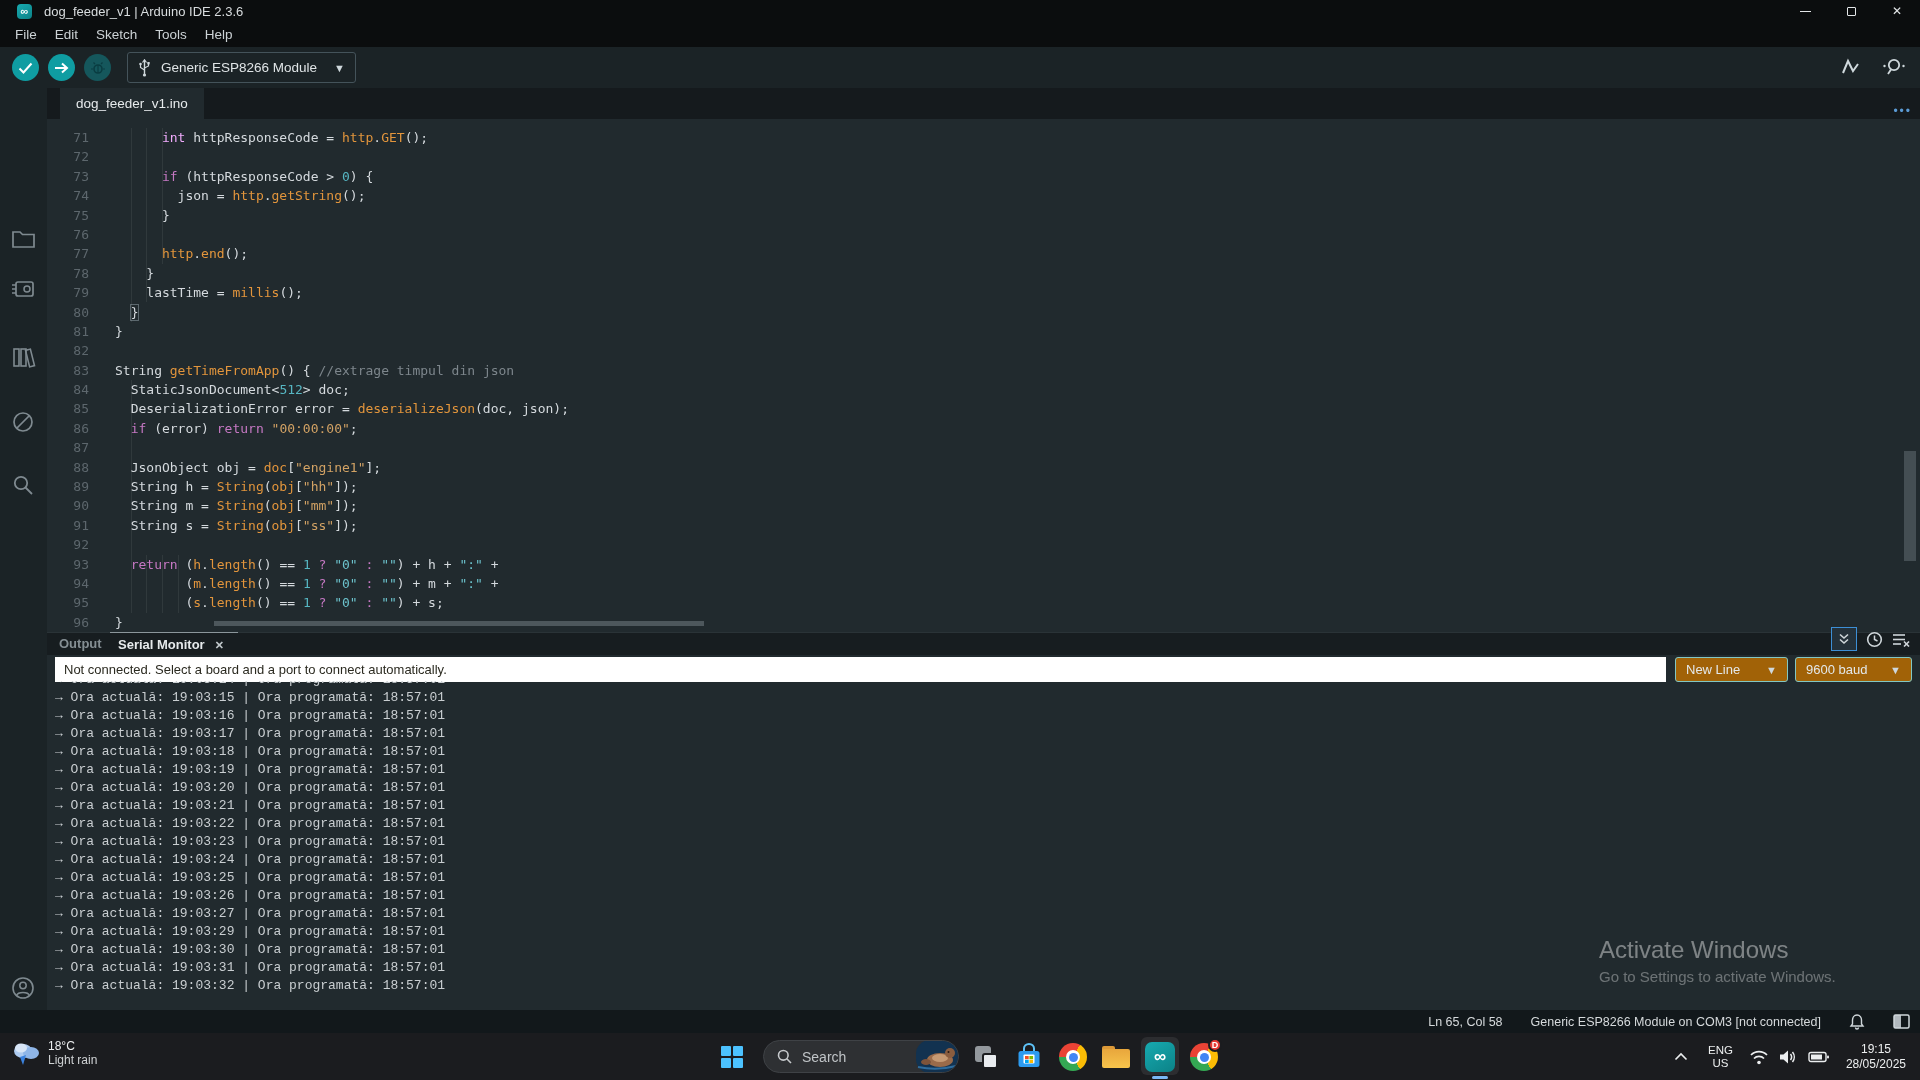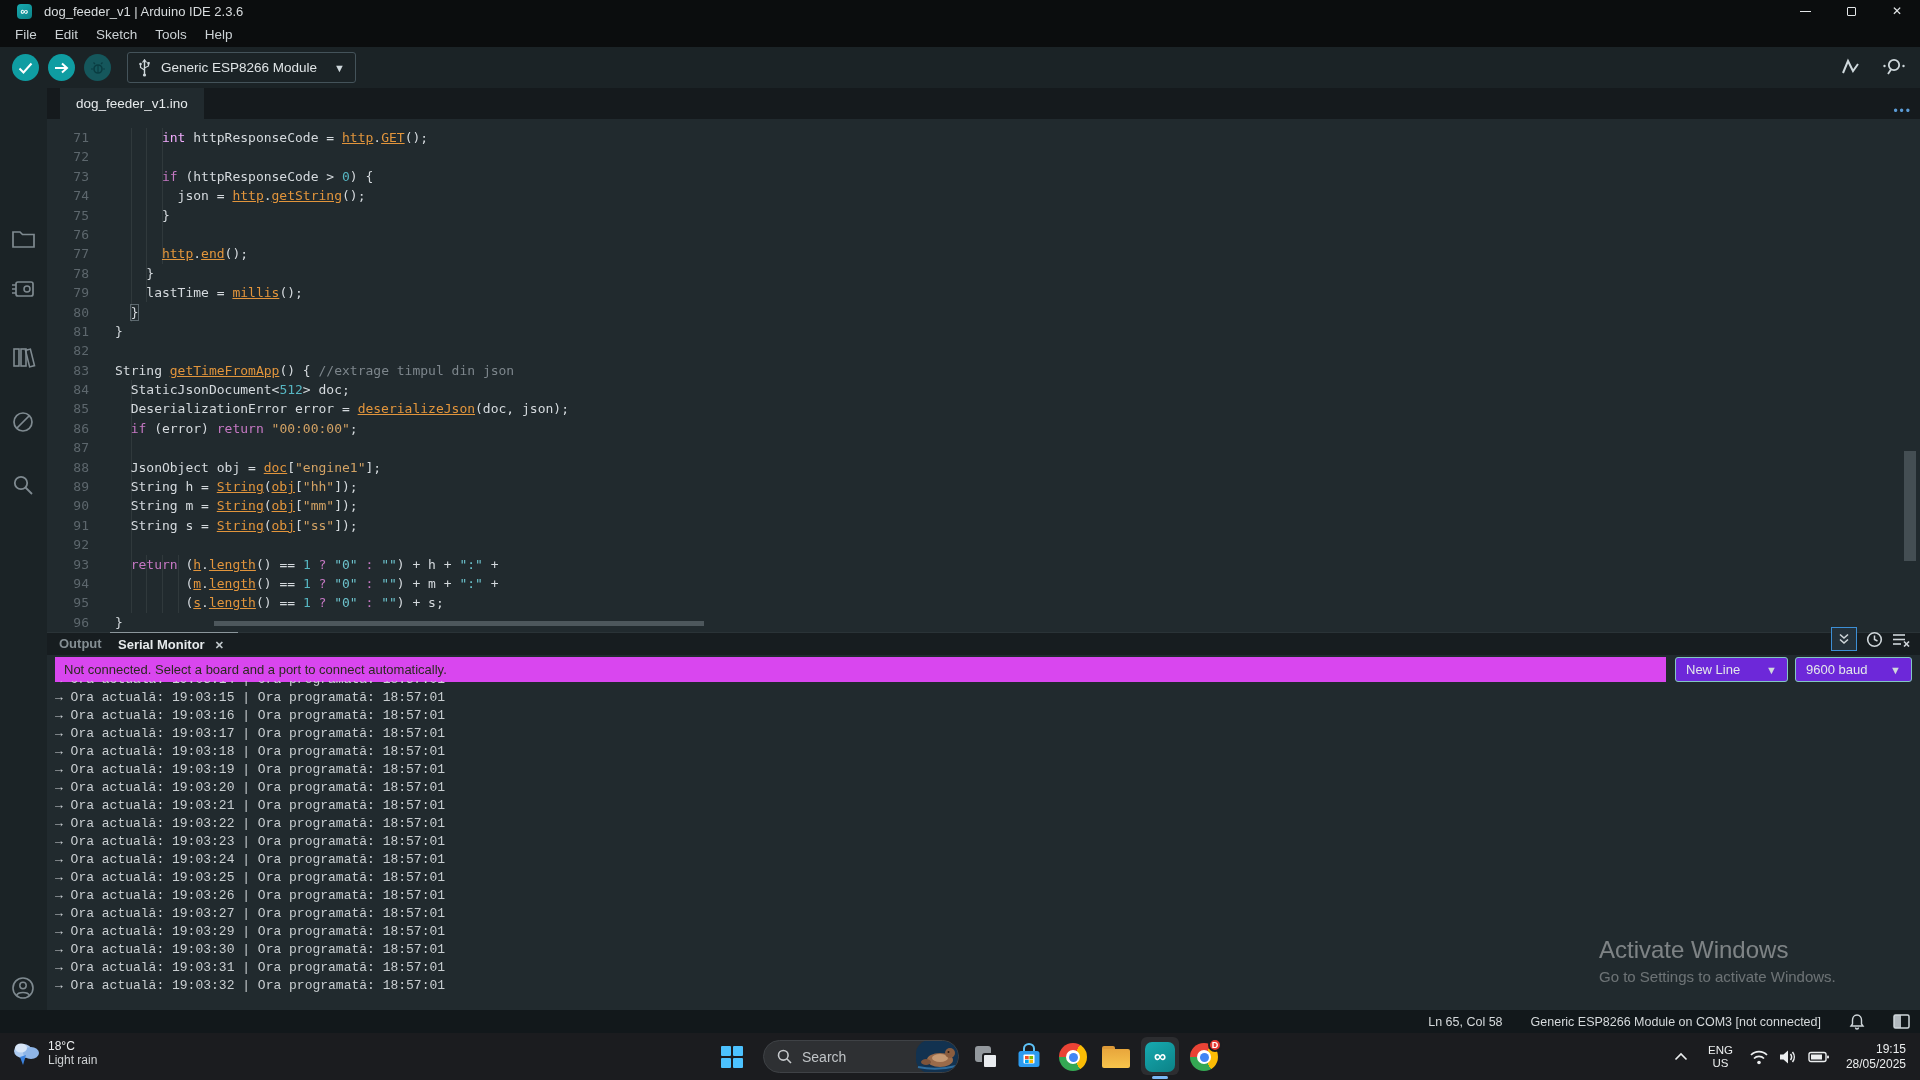--- a/index.html
+++ b/index.html
@@ -42,39 +42,39 @@
   .edit-tab { position:absolute; left:13px; top:0; height:31px; padding:0 16px; background:#212a2e;
     display:flex; align-items:center; font-size:13.5px; color:#e6eaec; }
   .overflow-dots { position:absolute; right:8px; top:16px; color:#5b9bd5; font-size:12px; letter-spacing:2px; }
   .editor { left:47px; top:119px; width:1873px; height:513px; background:#212a2e; overflow:hidden; }
   .gutter { position:absolute; left:0; top:9px; width:58px; }
   .lnum { height:19.4px; line-height:19.4px; text-align:right; padding-right:16px;
     font-family:"DejaVu Sans Mono", monospace; font-size:13px; color:#5d676d; }
   .code-lines { position:absolute; left:68px; top:9px; right:20px; }
   .cline { height:19.4px; line-height:19.4px; white-space:pre; font-family:"DejaVu Sans Mono", monospace; font-size:13px; }
   .tok-p { color:#d5dade; } .tok-k { color:#f0abfc; } .tok-c { color:#c678c4; }
-  .tok-f { color:#e2953c;text-decoration:underline; } .tok-s { color:#d2a264; } .tok-n { color:#56b6c2; }
+  .tok-f { color:#e2953c; } .tok-s { color:#d2a264; } .tok-n { color:#56b6c2; }
   .tok-t { color:#6cc2cc; } .tok-m { color:#7d868c; }
   .tok-b { color:#d5dade; outline:1px solid #5c686e; }
   .iguide { position:absolute; width:1px; background:rgba(255,255,255,0.07); }
   .vscroll { position:absolute; left:1857px; top:332px; width:12px; height:110px; background:rgba(160,172,178,0.28); }
   .hscroll { position:absolute; left:167px; top:502px; width:490px; height:5px; background:rgba(160,172,178,0.35); }
 
   
   .panel { left:47px; top:632px; width:1873px; height:378px; background:#212a2e; border-top:1px solid #2a3337; }
   .panel-tabs { position:absolute; left:0; top:0; width:100%; height:22px; background:#171d20;font-weight:bold; }
   .ptab-output { position:absolute; left:12px; top:3px; font-size:13px; color:#848e93; }
   .ptab-serial { position:absolute; left:63px; top:-1px; padding:4px 14px 0 8px; font-size:13px; color:#e6eaec;
     border-top:1px solid #8b969b; }
   .ptab-close { margin-left:10px; color:#c2c9cd; font-size:11px; }
   .panel-icons { position:absolute; right:10px; top:-6px; display:flex; align-items:center; gap:9px; }
   .chev-box { width:26px; height:24px; border:1px solid #3d8fd6; background:#24313a; display:flex; align-items:center; justify-content:center; }
-  .warnbar { position:absolute; left:8px; top:24px; width:1611px; height:25px; background:#d946ef; color:#2b2a20;
+  .warnbar { position:absolute; left:8px; top:24px; width:1611px; height:25px; background:#ffffff; color:#2b2a20;
     font-size:13px; display:flex; align-items:center; padding-left:9px; }
-  .pselect { position:absolute; top:24px; height:25px; border:1px solid #83c7c3; border-radius:3px; background:#6d28d9;
+  .pselect { position:absolute; top:24px; height:25px; border:1px solid #83c7c3; border-radius:3px; background:#a16207;
     color:#e3e8ea; font-size:13px; display:flex; align-items:center; padding:0 10px; }
   .psel-nl { left:1628px; width:113px; }
   .psel-baud { left:1748px; width:117px; }
   .serial-out { position:absolute; left:0; top:48px; width:100%; height:330px; overflow:hidden; }
   .sline { margin-left:8px; height:18px; line-height:18px; white-space:pre;
     font-family:"Liberation Mono", monospace; font-size:13px; color:#c9ced1; }
   .sline.partial { margin-top:-10px; }
 
   
   .statusbar { left:0; top:1010px; width:1920px; height:23px; background:#12181b; display:flex; align-items:center;
@@ -108,21 +108,21 @@
   .folder-ico::before { content:""; position:absolute; left:0; top:0; width:13px; height:8px; background:#dc9938; border-radius:2px 2px 0 0; }
   .folder-ico::after { content:""; position:absolute; left:0; top:3px; width:28px; height:19px; background:linear-gradient(#e8a63c,#f7c44c); border-radius:2px; }
   .ard-task { width:30px; height:30px; border-radius:7px; background:linear-gradient(145deg,#17aab0,#0c8287);
     color:#fff; font-size:17px; font-weight:bold; display:flex; align-items:center; justify-content:center; }
   .ard-active-bg { position:absolute; left:1141px; top:4px; width:38px; height:38px; border-radius:6px; background:rgba(255,255,255,0.08); }
   .run-indicator { position:absolute; left:1152px; top:43px; width:16px; height:3px; border-radius:2px; background:#7ab8f5; }
   .badge { position:absolute; right:-4px; top:-5px; width:14px; height:14px; border-radius:50%; background:#e53935;
     color:#fff; font-size:9px; font-weight:bold; display:flex; align-items:center; justify-content:center; border:2px solid #1b1c1f; }
   .tray { position:absolute; right:0; top:0; height:47px; display:flex; align-items:center; }
   .lang { text-align:center; font-size:11.5px; line-height:13px; color:#eceeef; margin-right:16px; }
-  .clock { text-align:right; font-size:12px; line-height:15px; color:#eceeef; margin:0 14px 0 16px; }
+  .clock { text-align:center; font-size:12px; line-height:15px; color:#eceeef; margin:0 14px 0 16px; }
   svg { display:block; }
 </style>
 </head>
 <body>
 
 <div class="abs titlebar">
   <div class="ard-logo-sm">∞</div>
   <div class="win-title">dog_feeder_v1 | Arduino IDE 2.3.6</div>
   <div class="win-controls">
     <div class="win-btn">

